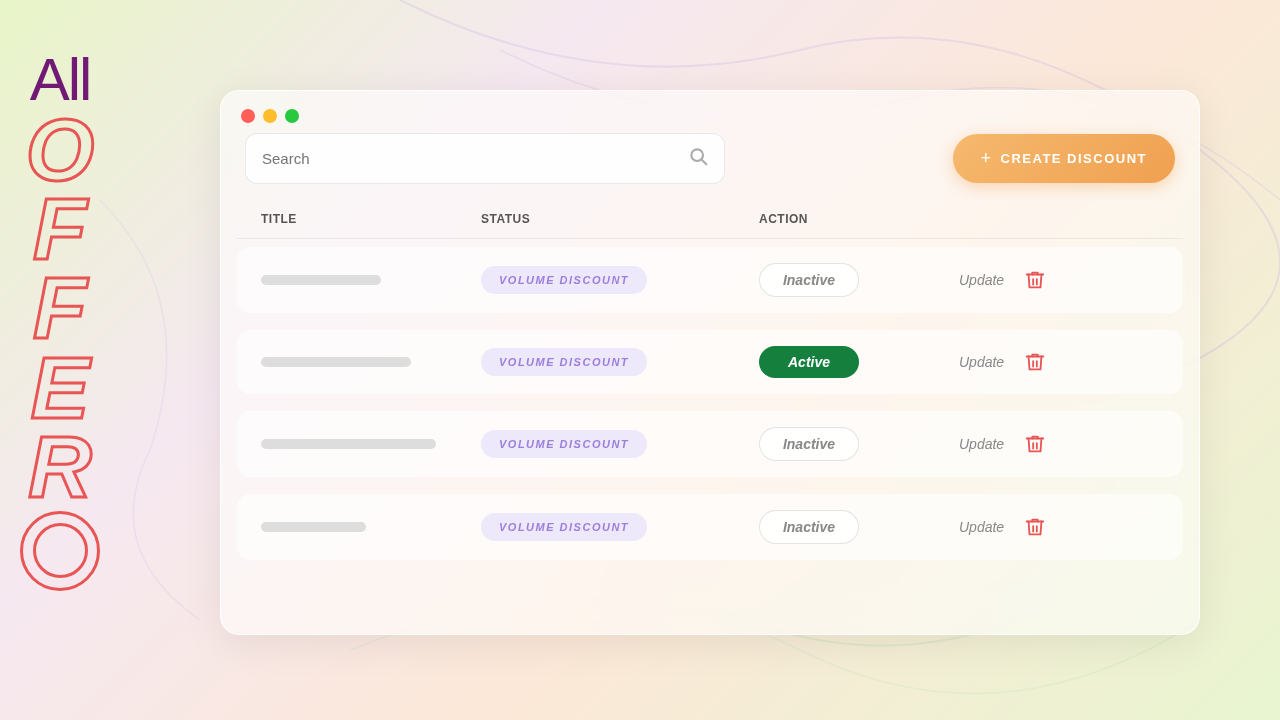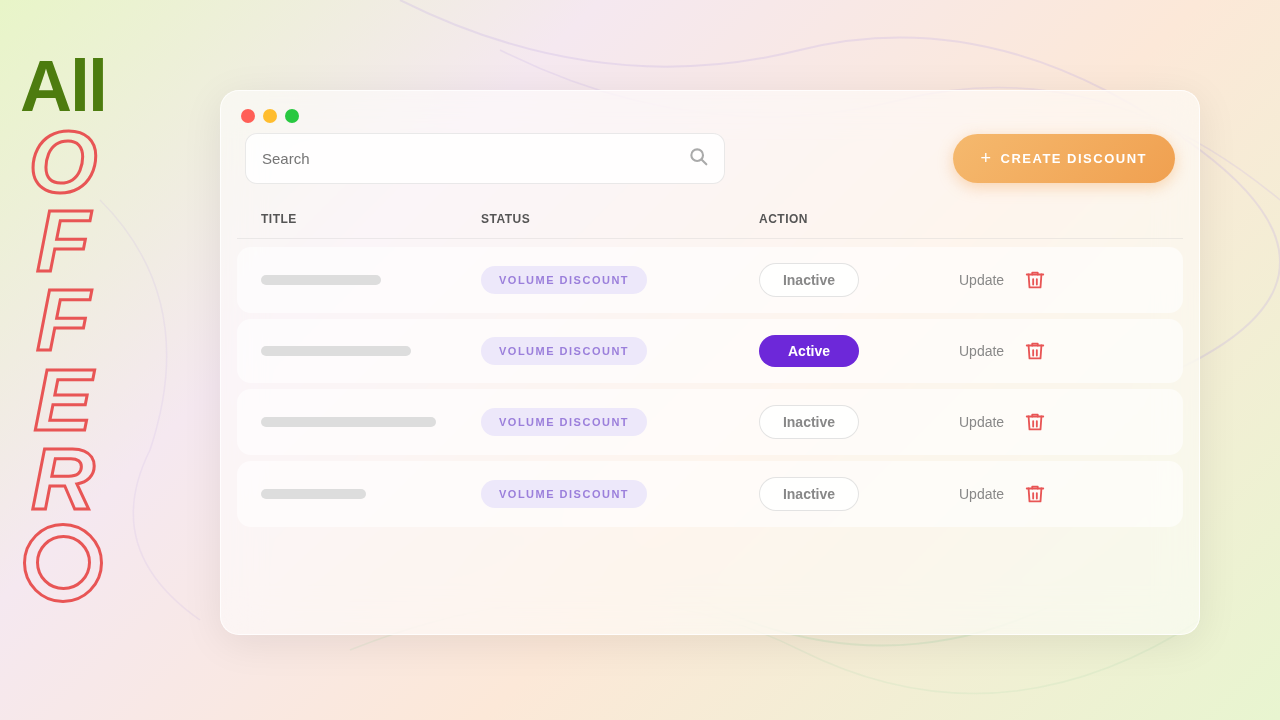--- a/index.html
+++ b/index.html
@@ -19,23 +19,23 @@
       left: 20px;
       top: 50px;
       z-index: 2;
       display: flex;
       flex-direction: column;
       align-items: center;
       gap: 0px;
     }
 
     .side-all {
-      font-size: 72px;
-      font-weight: 700;
-      color: #4d7c0f;
+      font-size: 60px;
+      font-weight: 400;
+      color: #701a75;
       line-height: 1;
       letter-spacing: -2px;
     }
 
     .side-letter {
       font-size: 88px;
       font-weight: 900;
       color: transparent;
       -webkit-text-stroke: 3px #e85555;
       line-height: 0.9;
@@ -161,22 +161,23 @@
       font-size: 12px;
       font-weight: 700;
       color: #555;
       letter-spacing: 0.5px;
       text-transform: uppercase;
     }
 
     .table-body {
       display: flex;
       flex-direction: column;
-      gap: 6px;
+      gap: 17px;
       margin-top: 8px;
+      font-style: italic;
     }
 
     .table-row {
       display: grid;
       grid-template-columns: 220px 1fr 200px 200px;
       padding: 16px 24px;
       background: rgba(255,255,255,0.6);
       border-radius: 14px;
       align-items: center;
     }
@@ -210,21 +211,21 @@
       min-width: 100px;
     }
 
     .status-inactive {
       background: rgba(255,255,255,0.8);
       border: 1px solid rgba(200,200,200,0.5);
       color: #888;
     }
 
     .status-active {
-      background: #6d28d9;
+      background: #15803d;
       color: white;
     }
 
     .action-cell {
       display: flex;
       align-items: center;
       gap: 20px;
     }
 
     .update-link {

